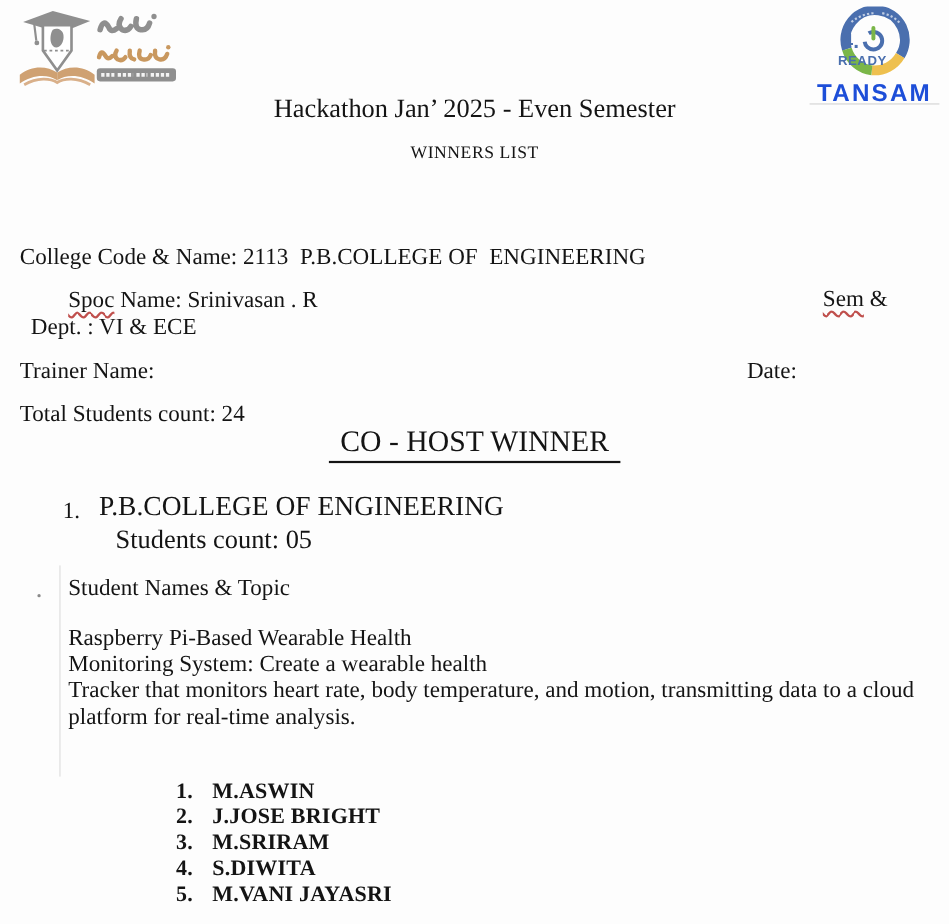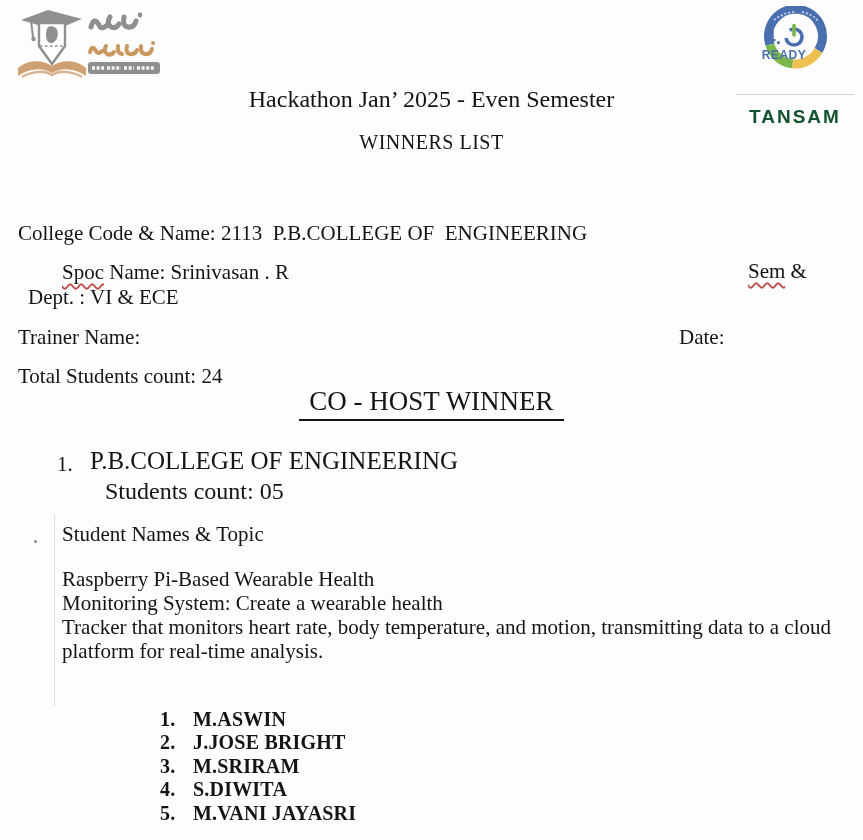--- a/index.html
+++ b/index.html
@@ -6,21 +6,21 @@
   .page{
     position:relative;width:863px;height:840px;margin:0 auto;
     background:#fdfdfd;overflow:hidden;
     font-family:"Liberation Serif","DejaVu Serif",serif;color:#141414;
   }
   .abs{position:absolute;}
   .b{font-weight:normal;}
   .pre{white-space:pre-wrap;}
   .center{left:0;width:863px;text-align:center;}
   .title-event{top:86px;font-size:24px;}
-  .title-list{top:131px;font-size:20px;letter-spacing:.5px;}
+  .title-list{top:131px;font-size:16px;letter-spacing:.5px;}
   .title-course{top:175px;font-size:23px;letter-spacing:.6px;}
   .line-college{left:18px;top:221px;font-size:21px;}
   .line-spoc{left:18px;top:260px;font-size:21px;margin-left:44px;}
   .line-sem{left:748px;top:259px;font-size:21px;}
   .line-dept{left:28px;top:285px;font-size:21px;}
   .line-trainer{left:18px;top:325px;font-size:21px;}
   .line-date{left:679px;top:325px;font-size:21px;}
   .line-total{left:18px;top:364px;font-size:21px;}
   .wavy{
     text-decoration:underline;
@@ -42,21 +42,21 @@
   .student-name{font-weight:bold;text-align:center;}
   .cell-border{left:54px;top:514px;width:1px;height:192px;background:#dcdcdc;}
   .stray-dot{left:34px;top:540px;width:3px;height:3px;background:#8a8a8a;border-radius:50%;}
   
   .logo-left{left:12px;top:8px;width:152px;height:84px;}
   
   .logo-right{left:736px;top:6px;width:118px;height:88px;}
   .tansam-word{
     position:absolute;left:0;top:66px;width:118px;text-align:center;
     font-family:"Liberation Sans","DejaVu Sans",sans-serif;
-    font-weight:bold;font-size:19px;letter-spacing:2px;color:#14532d;margin-top:34px;
+    font-weight:bold;font-size:22px;letter-spacing:2px;color:#1d4ed8;
   }
   .tansam-rule{position:absolute;left:0;top:88px;width:118px;height:1px;background:#d2d2d2;}
 </style>
 </head>
 <body>
 
 <div class="page">
 
   <div class="abs logo-left">
     <svg width="152" height="84" viewBox="0 0 152 84">

